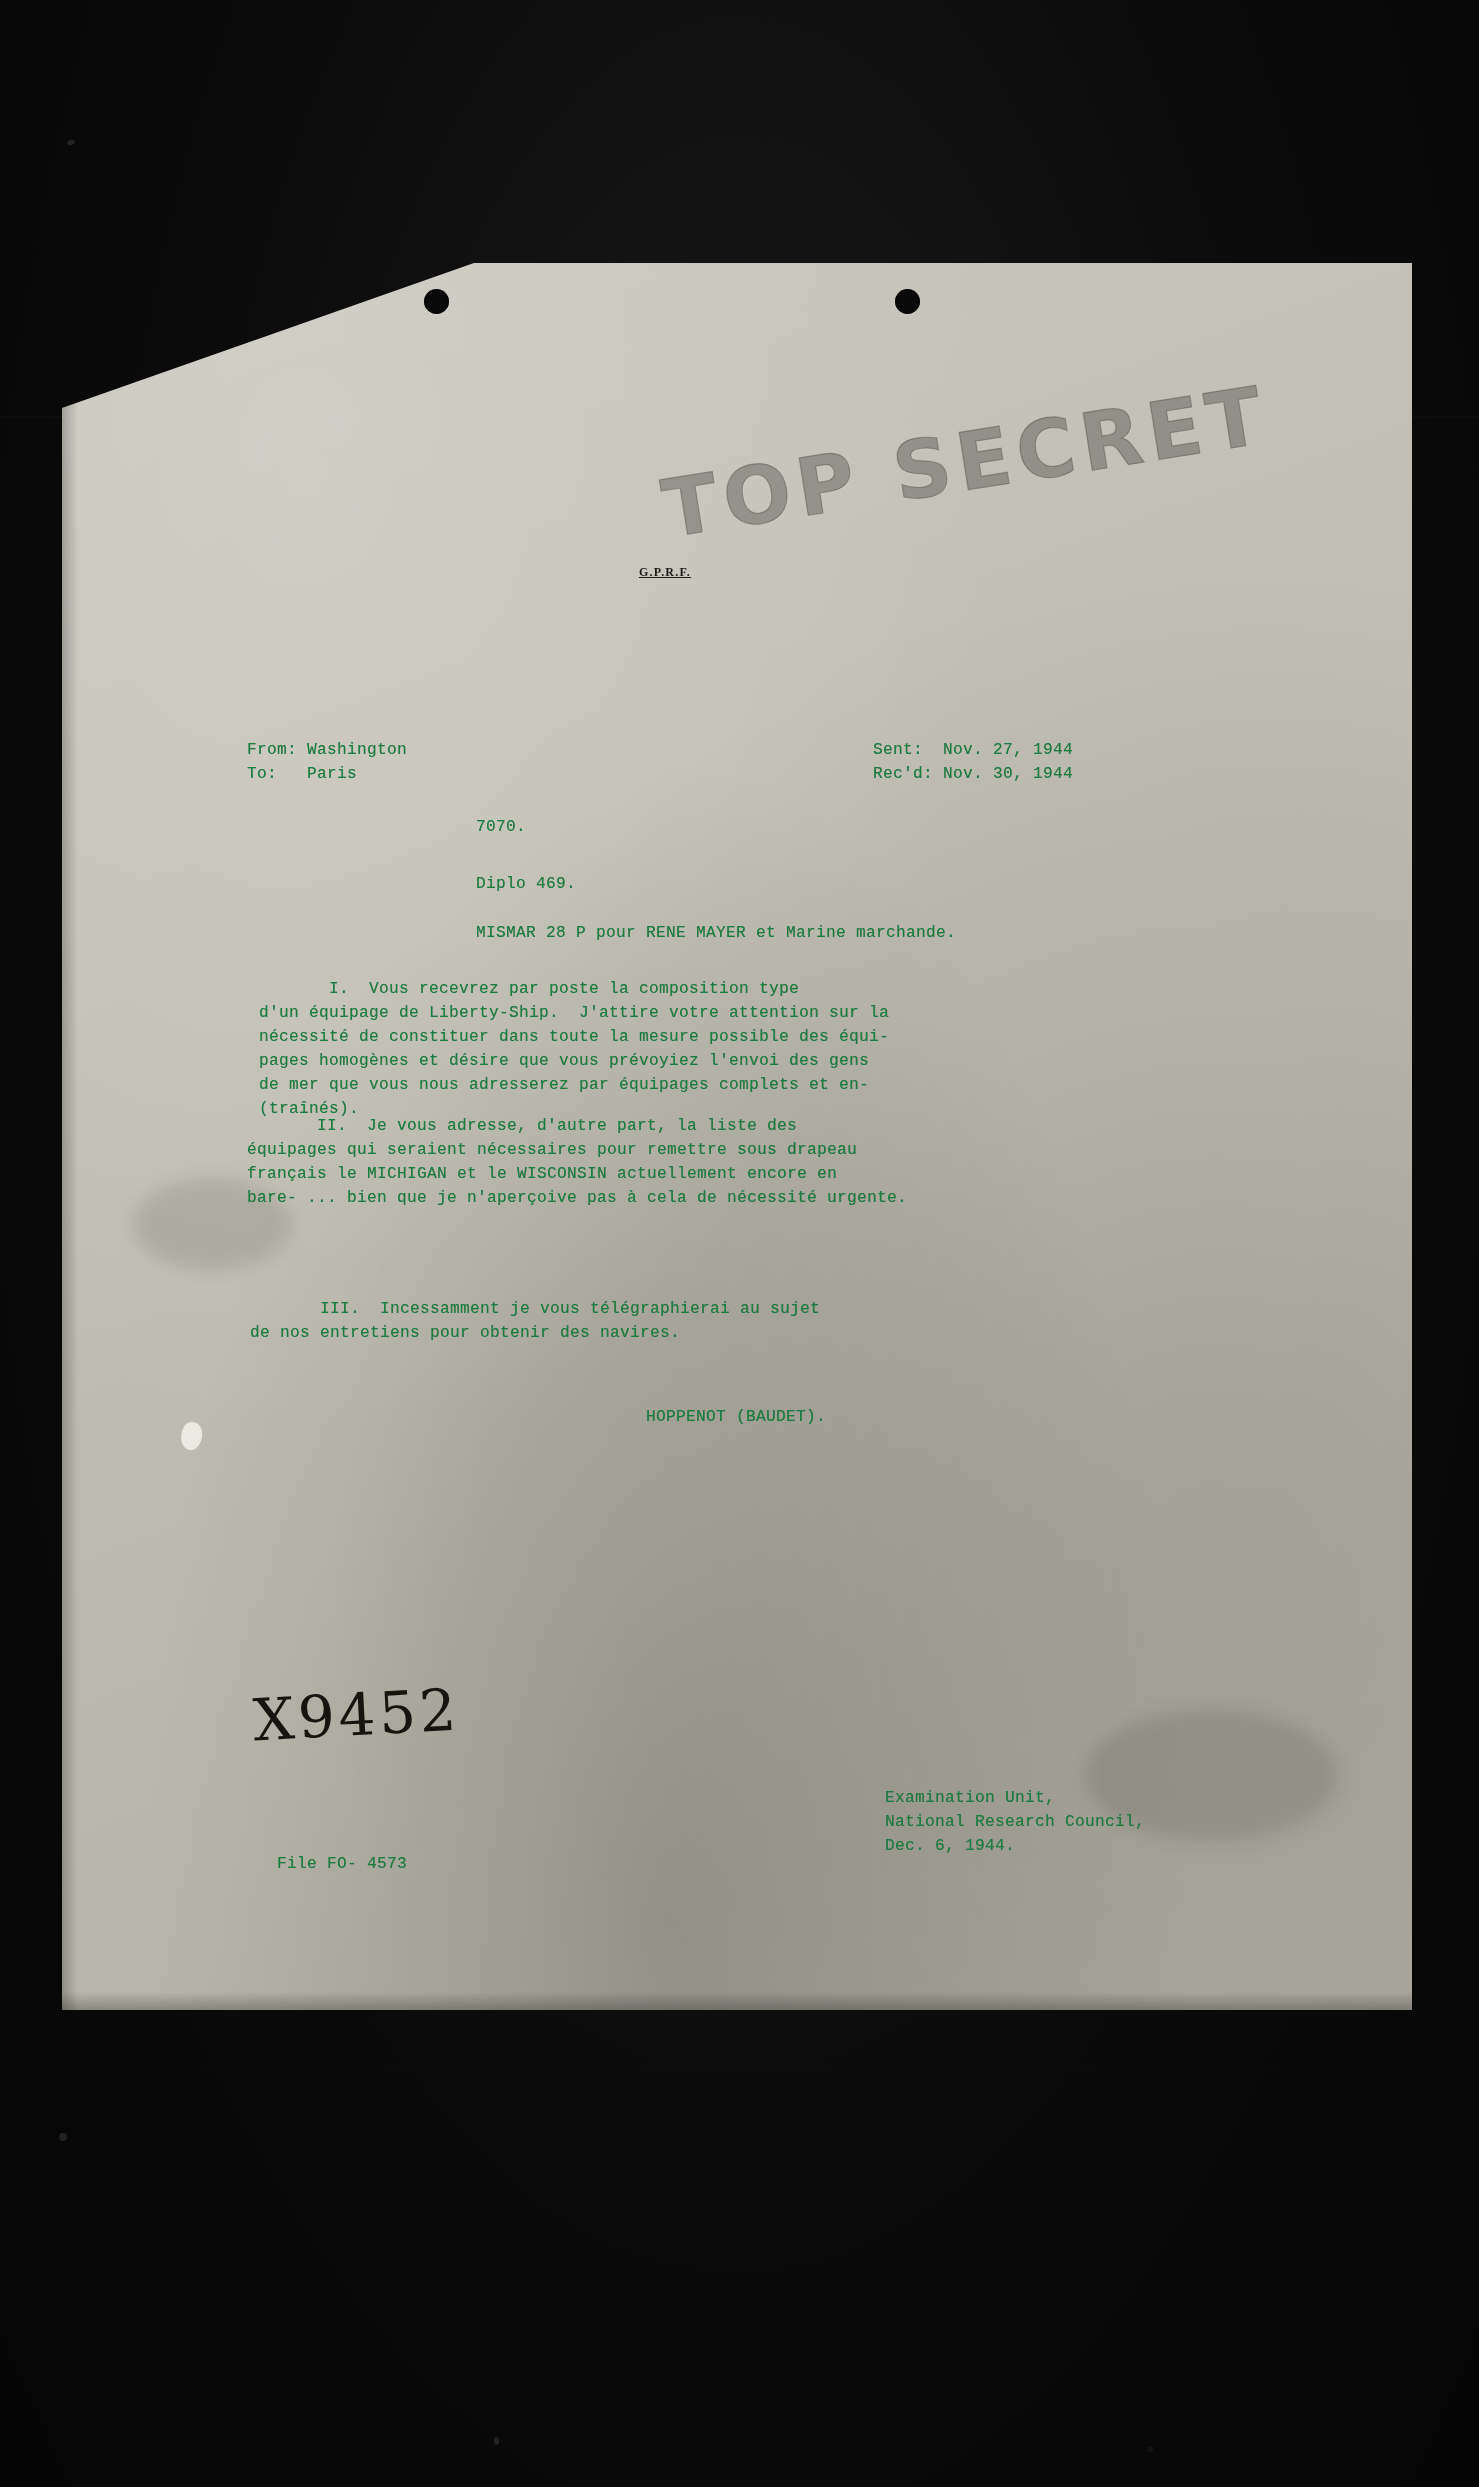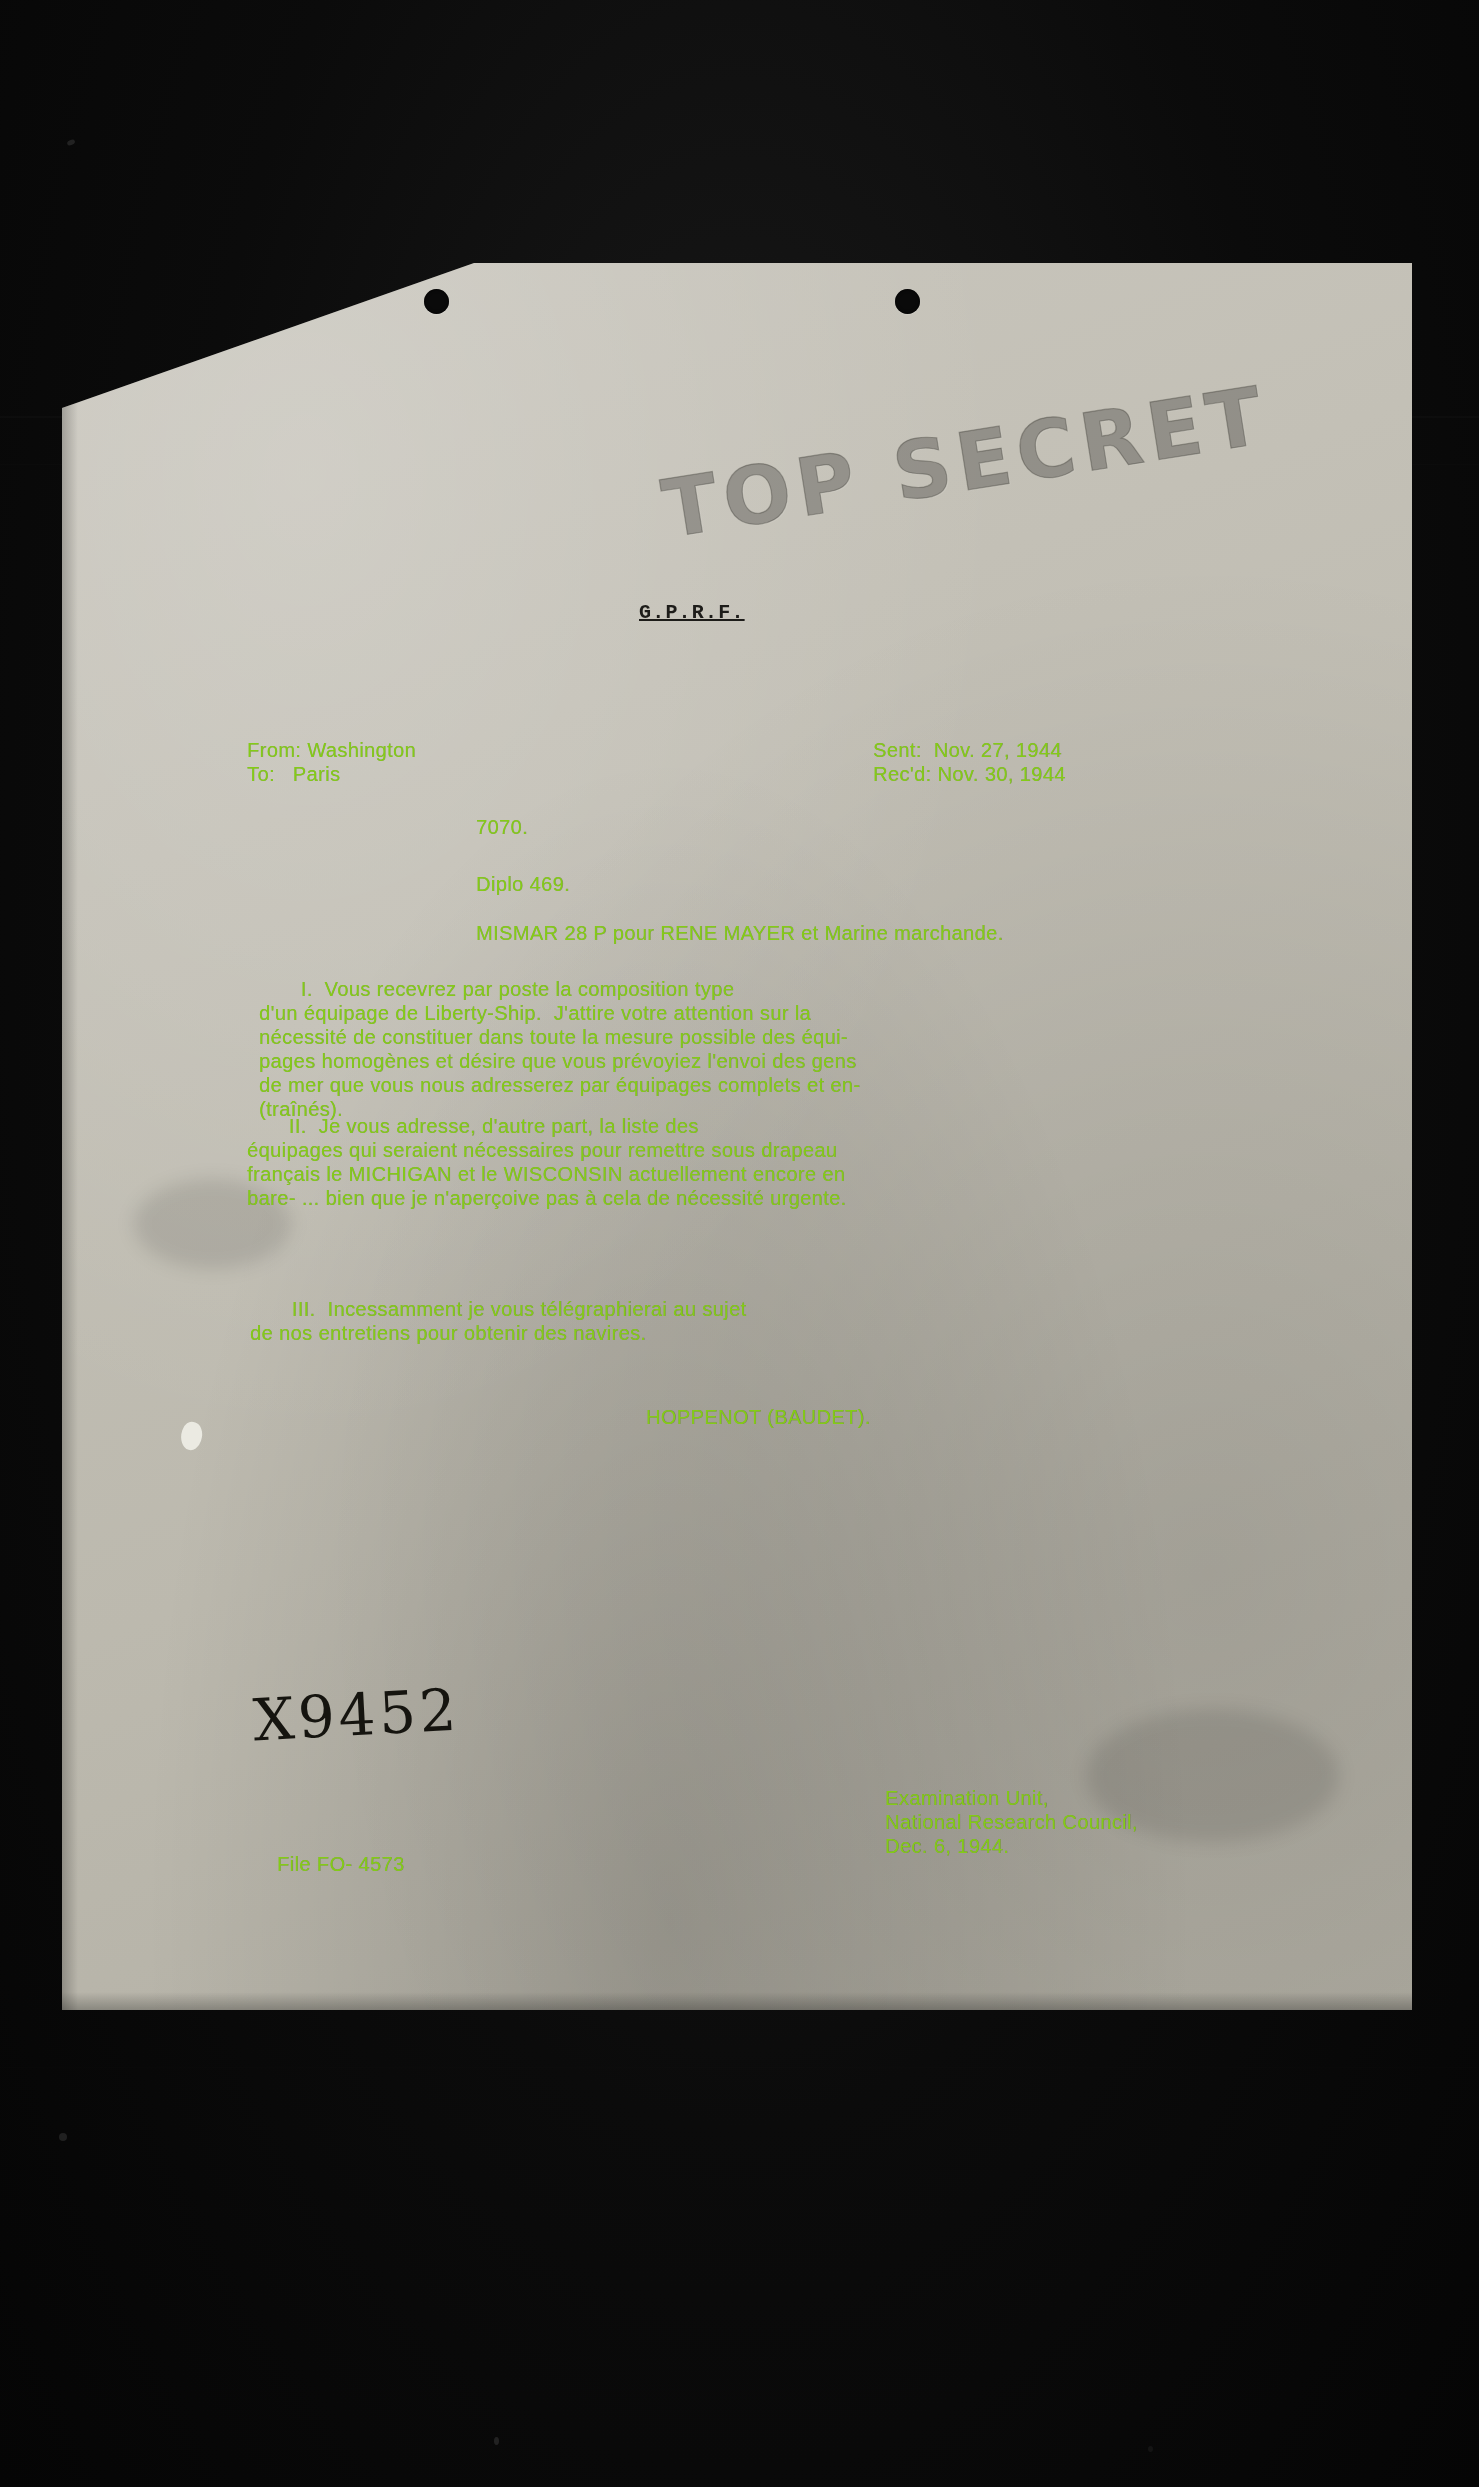--- a/index.html
+++ b/index.html
@@ -92,34 +92,34 @@
     color: rgba(40,38,34,0.40);
     -webkit-text-stroke: 1.2px rgba(30,28,24,0.34);
     white-space: nowrap;
     opacity: 0.85;
     text-shadow: 1.2px 1.2px 0 rgba(255,255,255,0.12);
   }
 
   
   .typed {
     position: absolute;
-    color: #84cc16;
-    font-family: Liberation Sans, sans-serif;
-    font-size: 20px;
+    color: #15803d;
+    font-family: Liberation Mono, monospace;
+    font-size: 16px;
     line-height: 24px;
     letter-spacing: 0.4px;
     white-space: pre;
     text-shadow: 0.3px 0.3px 0 rgba(0,0,0,0.30);
   }
   .gprf {
     position: absolute;
     left: 639px;
-    top: 601px;
-    font-family: Liberation Mono, monospace;
-    font-size: 20px;
+    top: 565px;
+    font-family: Liberation Serif, serif;
+    font-size: 12px;
     letter-spacing: 1.2px;
     color: #1d1c19;
     text-decoration: underline;
     font-weight: bold;
   }
   .hdr-left  { left: 247px;  top: 738px; }
   .hdr-right { left: 873px; top: 738px; }
   .refnum    { left: 476px;  top: 815px; }
   .diplo     { left: 476px;  top: 872px; }
   .mismar    { left: 476px;  top: 921px; }

